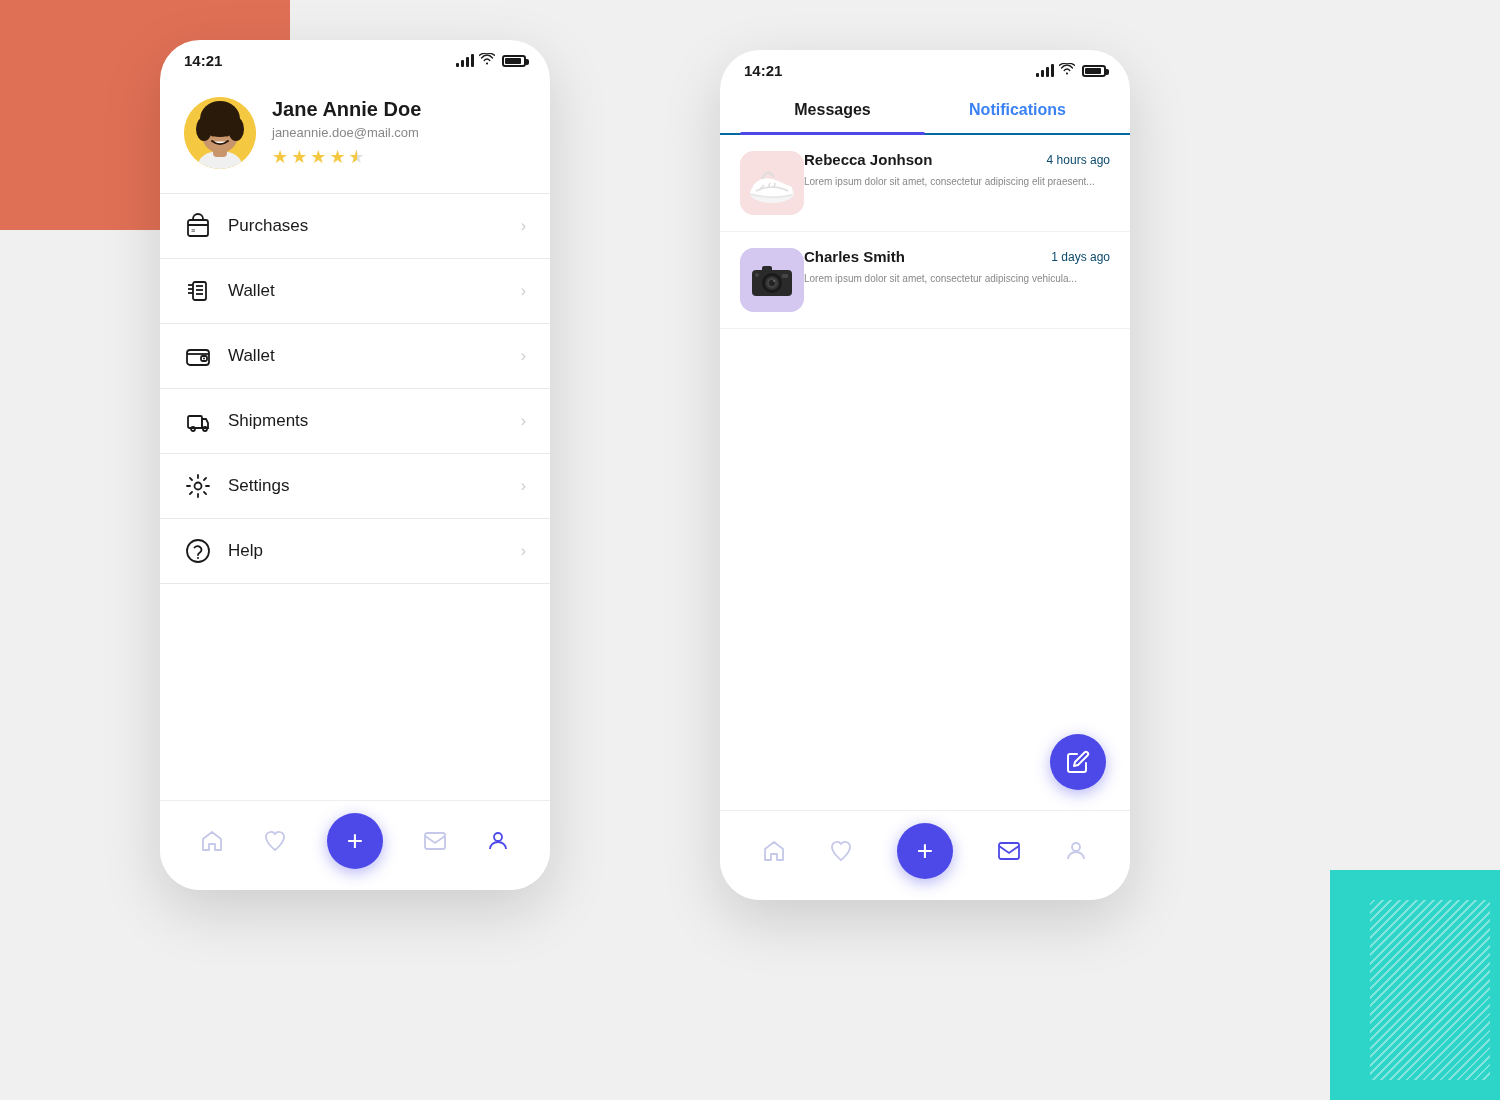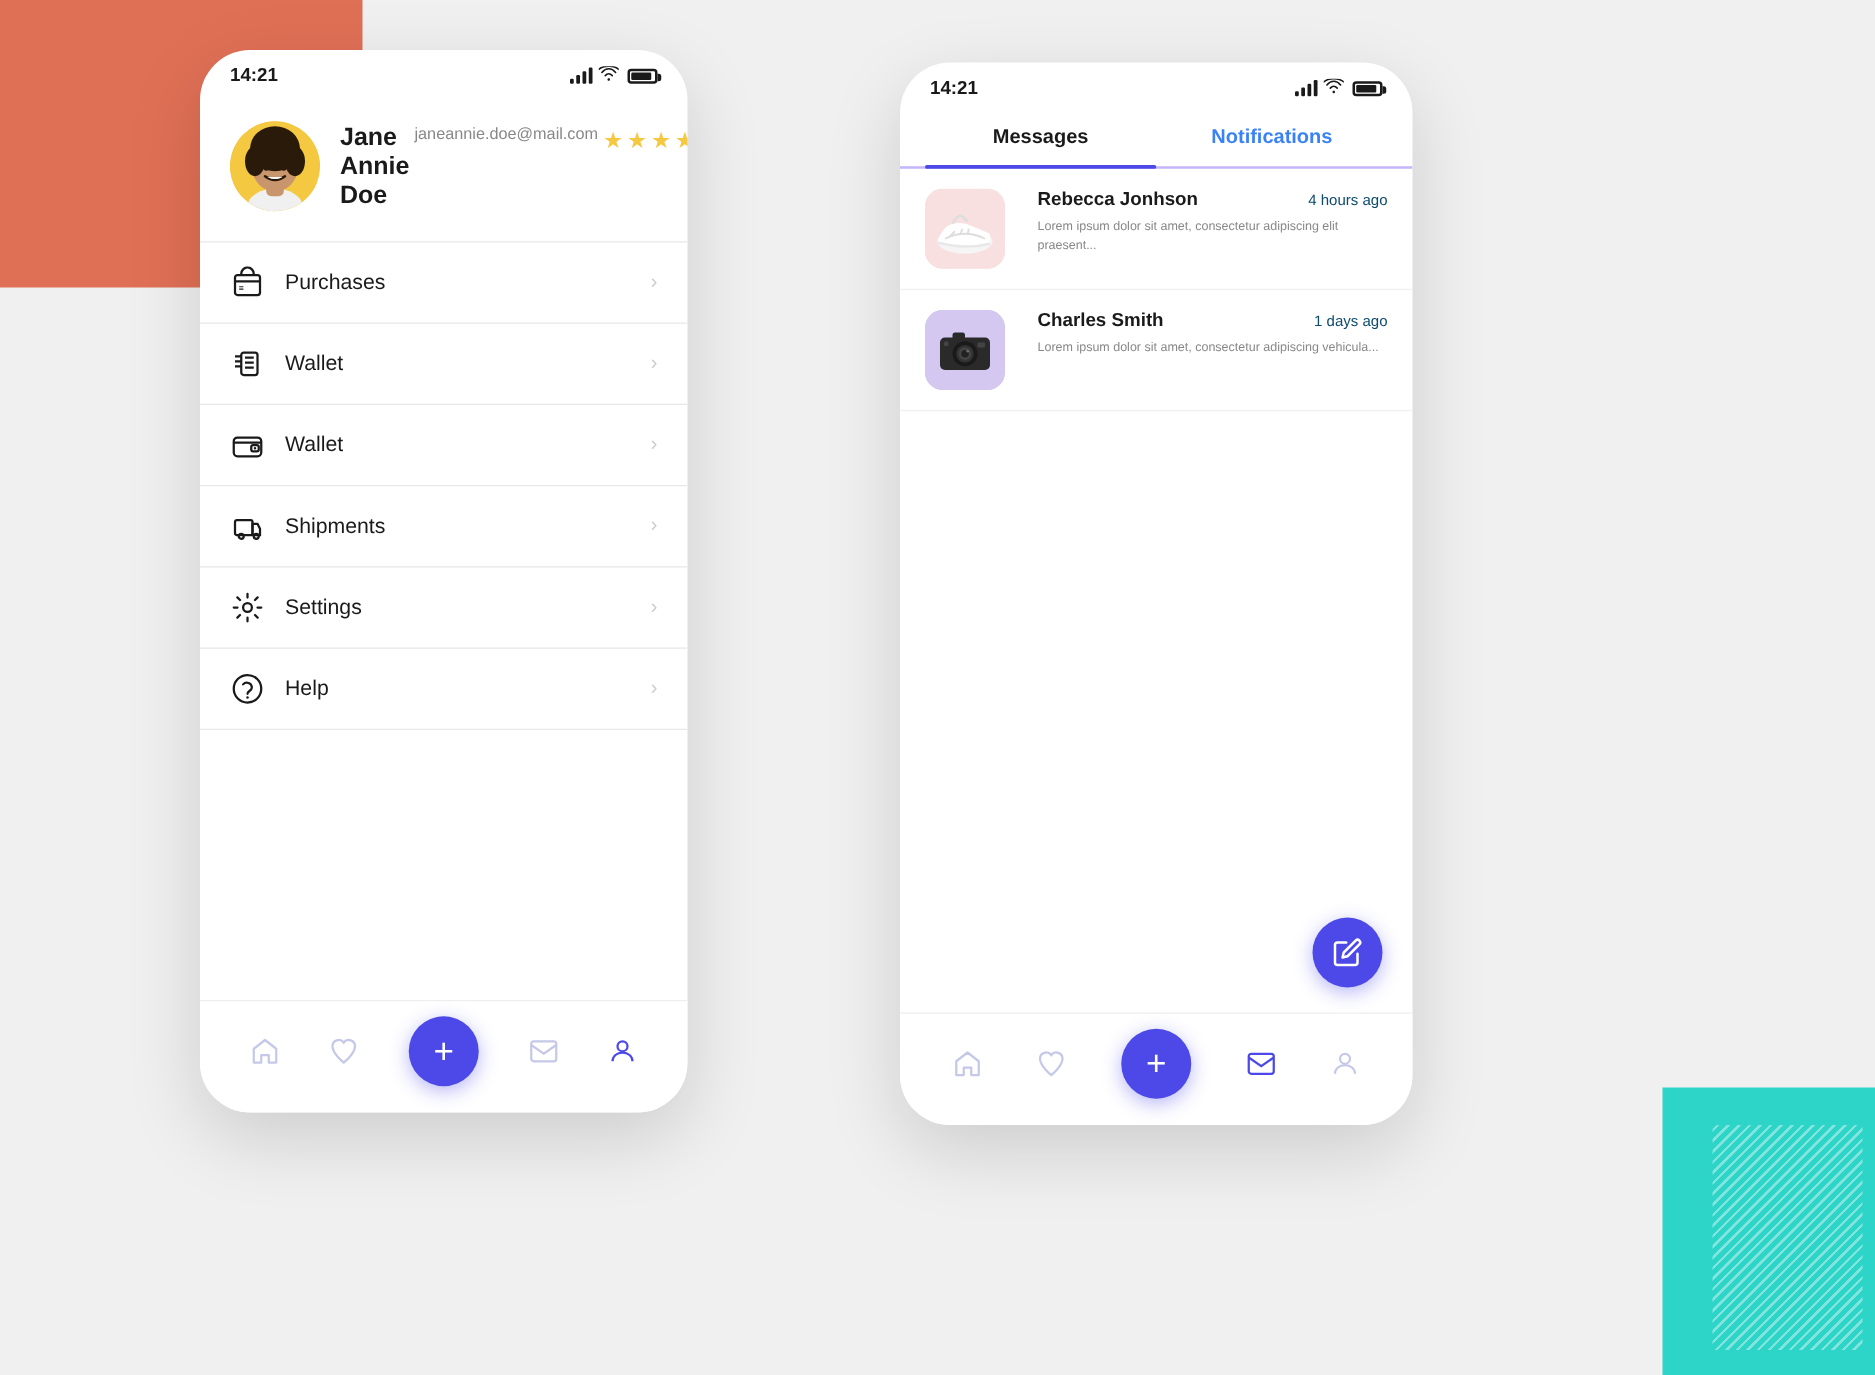--- a/index.html
+++ b/index.html
@@ -149,21 +149,21 @@
       flex-shrink: 0;
       background: #f5c842;
     }
     
     .avatar-svg {
       width: 72px;
       height: 72px;
     }
     .profile-info {
       display: flex;
-      flex-direction: row;
+      flex-direction: column;
       gap: 4px;
       justify-content: space-between;
     }
     .profile-name {
       font-size: 20px;
       font-weight: 700;
       color: #1a1a1a;
     }
     .profile-email {
       font-size: 13px;
@@ -252,21 +252,21 @@
     .nav-add-btn span {
       color: white;
       font-size: 28px;
       font-weight: 300;
       line-height: 1;
     }
 
     
     .tabs-container {
       display: flex;
-      border-bottom: 2px solid #c4b5fd;
+      border-bottom: 2px solid #0369a1;
       padding: 0 20px;
       position: relative;
     }
     .tab {
       flex: 1;
       text-align: center;
       padding: 14px 0;
       font-size: 16px;
       font-weight: 600;
       cursor: pointer;
@@ -289,21 +289,21 @@
     }
 
     
     .messages-list {
       padding: 0;
     }
     .message-item {
       display: flex;
       align-items: flex-start;
       padding: 16px 20px;
-      gap: 26px;
+      gap: 0;
       border-bottom: 1px solid #f0f0f0;
       cursor: pointer;
     }
     .message-avatar {
       width: 64px;
       height: 64px;
       border-radius: 14px;
       flex-shrink: 0;
       overflow: hidden;
       display: flex;

